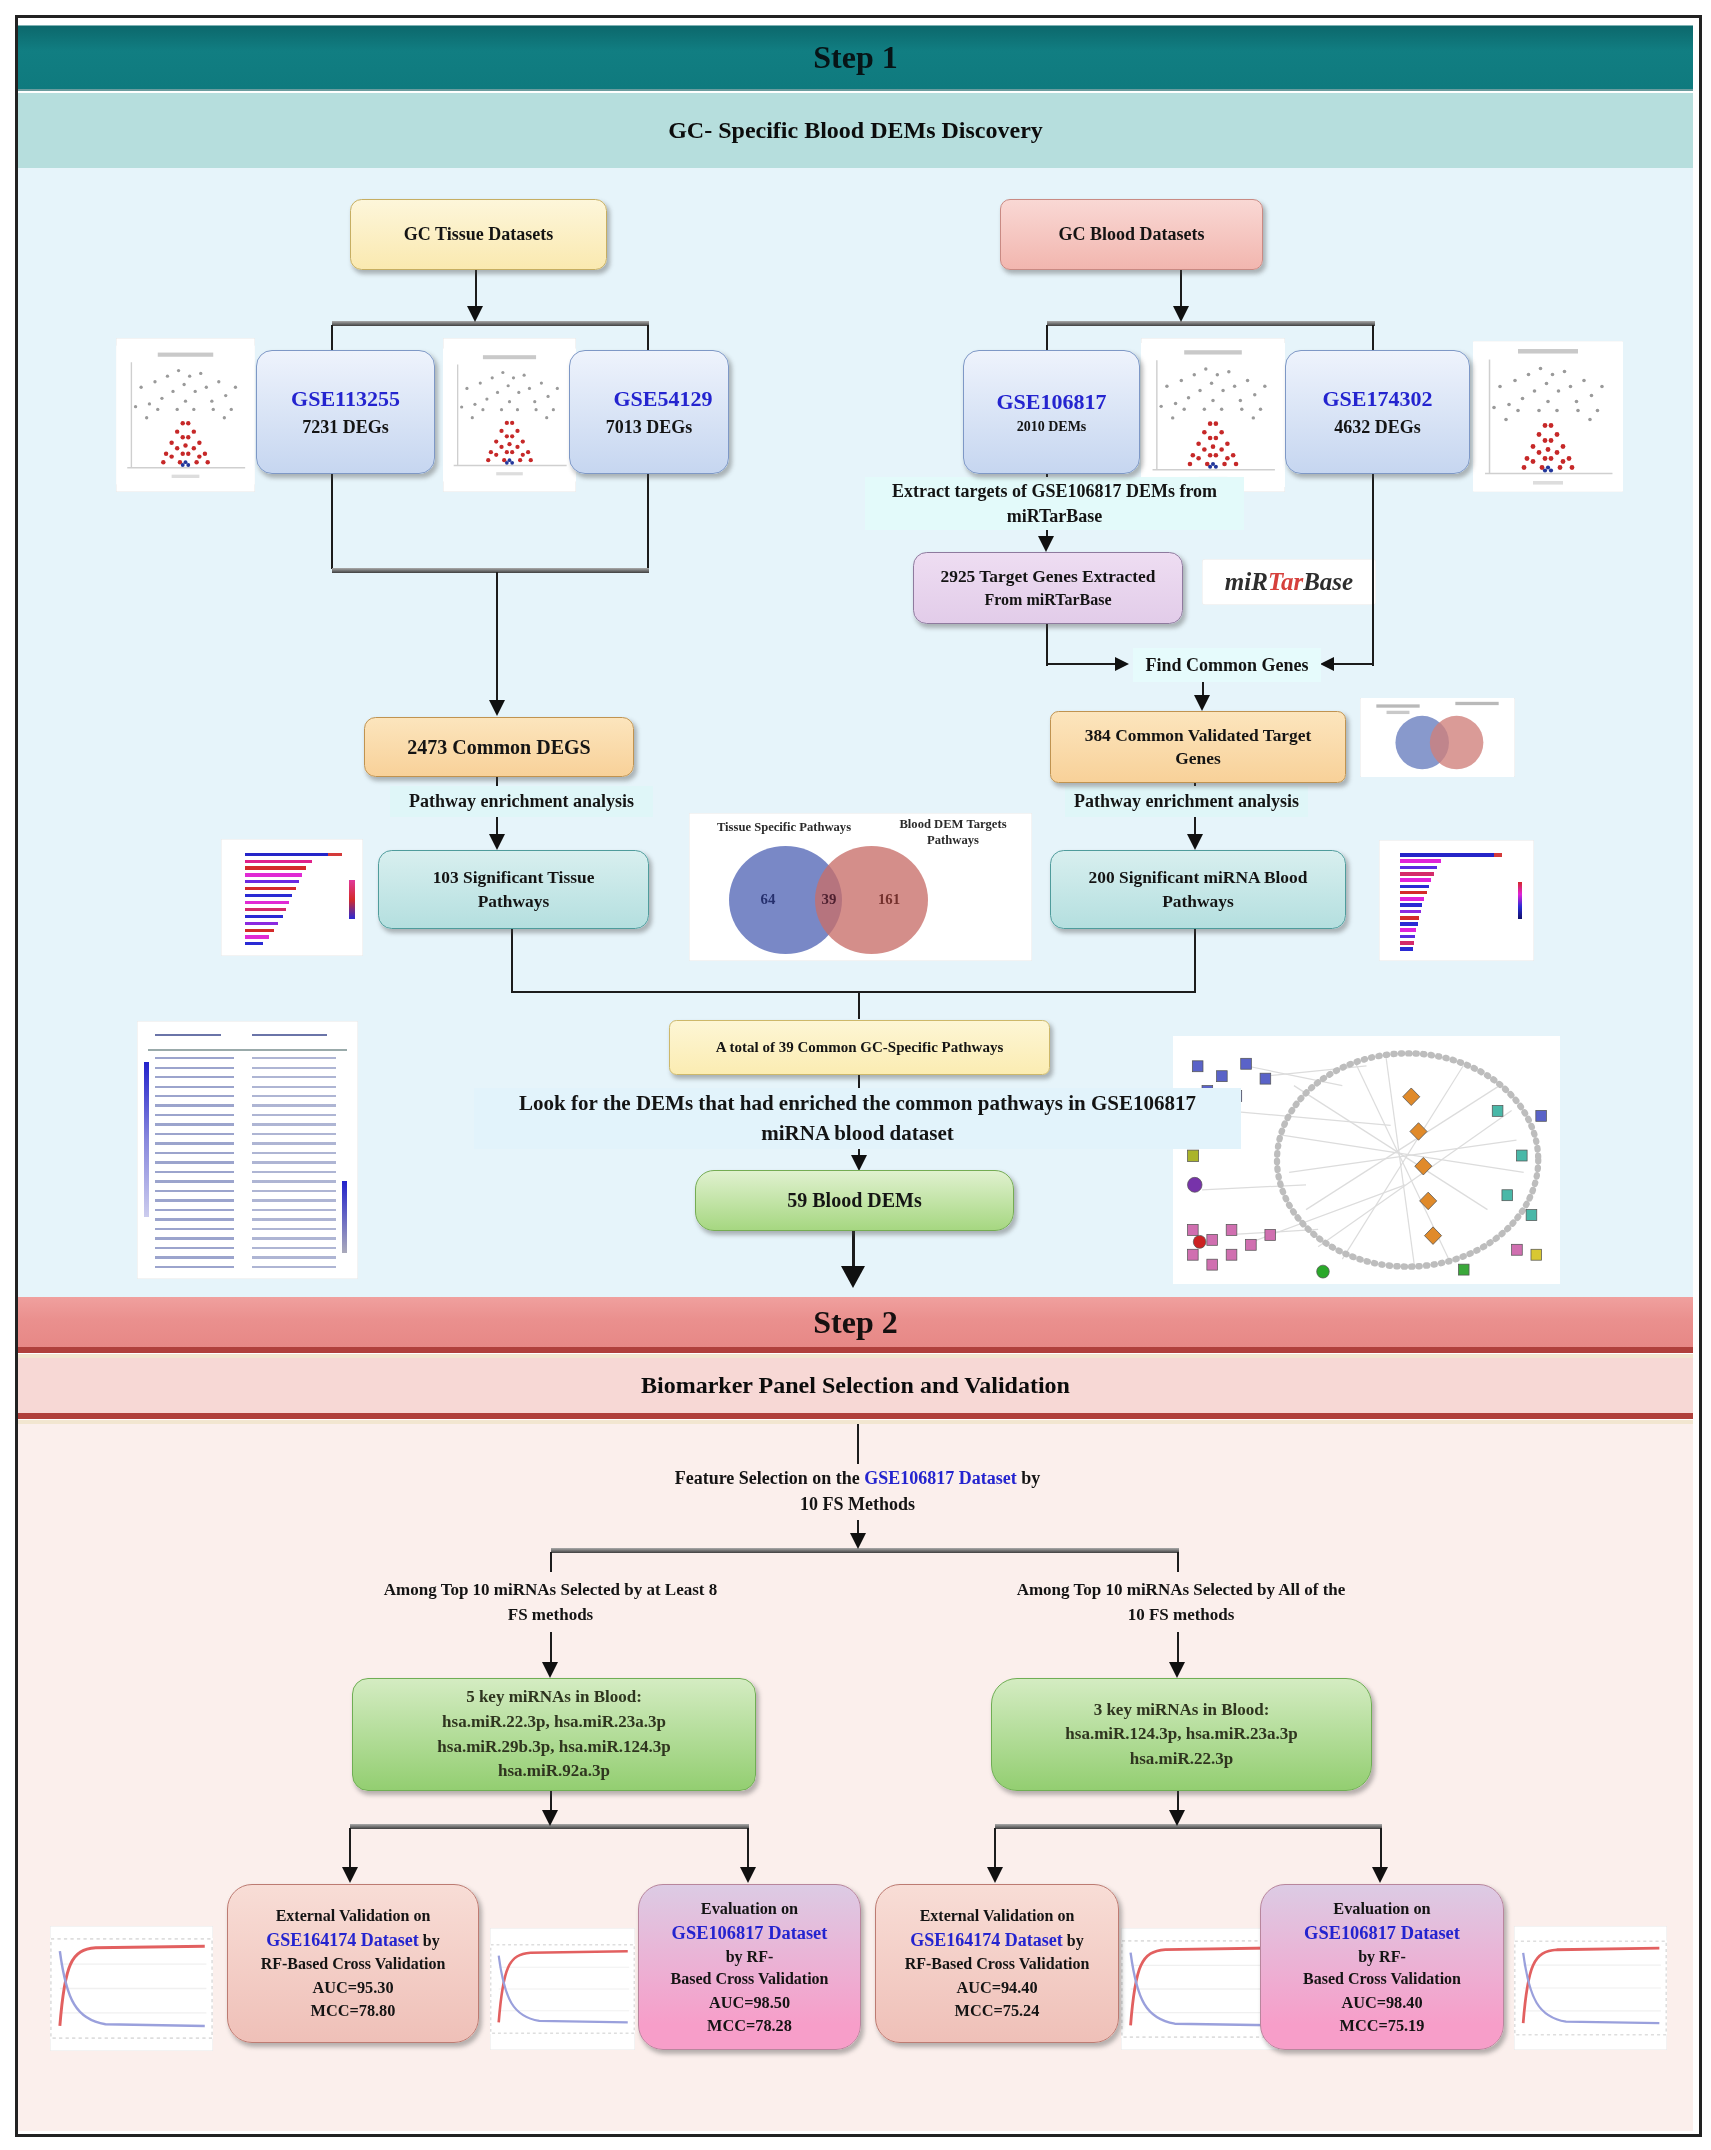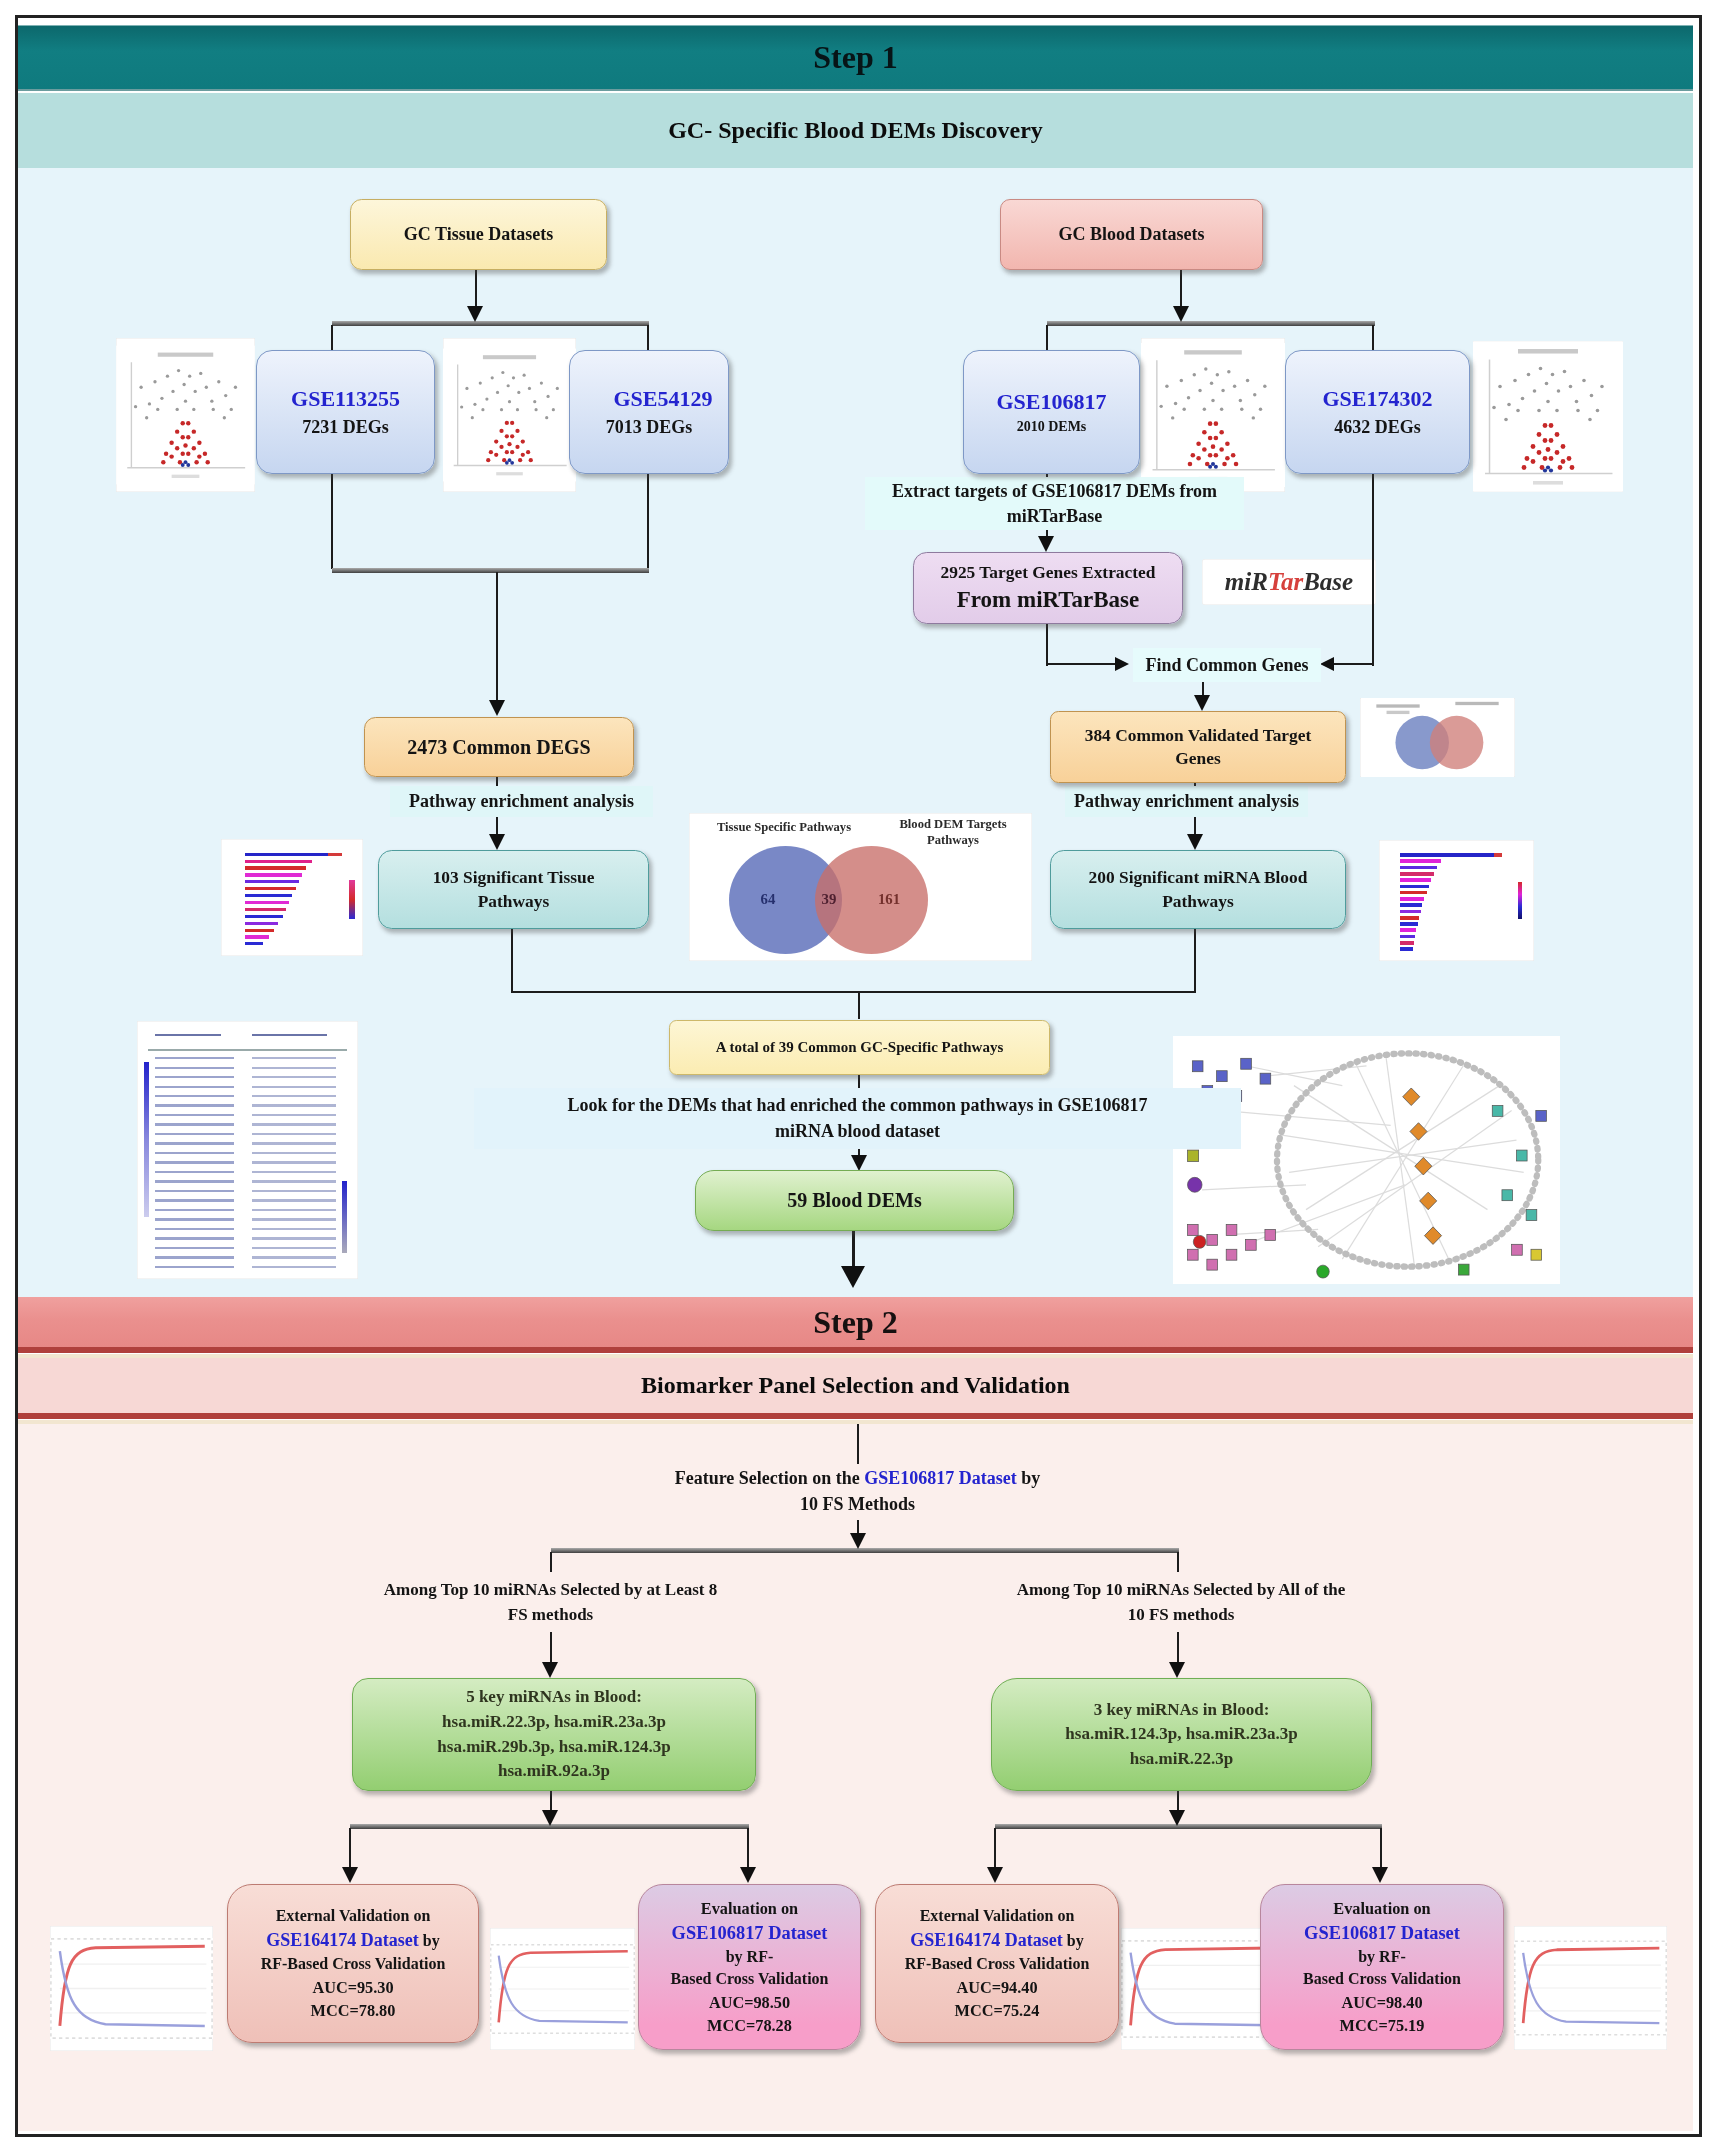--- a/index.html
+++ b/index.html
@@ -193,21 +193,21 @@
 
 <div class="vl" style="left:1046px;top:473px;height:6.3px;"></div>
 <div class="strip" style="left:865px;top:477px;width:379px;height:53px;background:#e3fafa;font-size:18px;line-height:1.35;">
   <div>Extract targets of GSE106817 DEMs from</div>
   <div>miRTarBase</div>
 </div>
 <div class="vl" style="left:1046px;top:530px;height:7.4px;"></div>
 <div class="ahd" style="left:1038px;top:536px;"></div>
 <div class="bx" style="left:913px;top:552px;width:268px;height:70px;border-radius:13.7px;background:linear-gradient(#eeddf2,#e2cce9);border:1.6px solid #8e7a9e;line-height:1.35;">
   <div style="font-size:17.4px;">2925 Target Genes Extracted</div>
-  <div style="font-size:23px;">From miRTarBase</div>
+  <div style="font-size:16px;">From miRTarBase</div>
 </div>
 <div class="panel" style="left:1202px;top:559px;width:174px;height:46px;display:flex;align-items:center;justify-content:center;border-radius:3.2px;">
   <span class="t" style="font-style:italic;font-size:25px;">
     <span style="color:#2e2e2e;">miR</span><span style="color:#d6403c;">Tar</span><span style="color:#2e2e2e;">Base</span>
   </span>
 </div>
 
 <div class="vl" style="left:1046px;top:622px;height:44px;"></div>
 <div class="hl" style="left:1047px;top:663px;width:69px;"></div>
 <div class="ahr" style="left:1115px;top:657px;"></div>
@@ -314,21 +314,21 @@
 
 <div class="vl" style="left:511px;top:926px;height:67px;"></div>
 <div class="vl" style="left:1194px;top:926px;height:67px;"></div>
 <div class="hl" style="left:511px;top:991px;width:685px;"></div>
 <div class="vl" style="left:858px;top:993px;height:26px;"></div>
 <div class="bx" style="left:669px;top:1020px;width:379px;height:53px;border-radius:7.4px;background:linear-gradient(#fdf6d5,#fbecb2);border:1.6px solid #cdb86a;">
   <div style="font-size:15px;">A total of 39 Common GC-Specific Pathways</div>
 </div>
 
 <div class="vl" style="left:858px;top:1072px;height:16px;"></div>
-<div class="strip" style="left:474px;top:1088px;width:767px;height:61px;background:#e2f3fb;font-size:18px;line-height:1.4;">
+<div class="strip" style="left:474px;top:1088px;width:767px;height:61px;background:#e2f3fb;font-size:21px;line-height:1.4;">
   <div>Look for the DEMs that had enriched the common pathways in GSE106817</div>
   <div>miRNA blood dataset</div>
 </div>
 <div class="vl" style="left:858px;top:1149px;height:6.3px;"></div>
 <div class="ahd" style="left:851px;top:1155px;"></div>
 
 <div class="bx" style="left:695px;top:1170px;width:317px;height:59px;border-radius:19px;background:linear-gradient(#e0f1cf,#a6d781);border:1.6px solid #75ac53;">
   <div style="font-size:20px;">59 Blood DEMs</div>
 </div>
 <div class="vl" style="left:852px;top:1229px;width:3.2px;height:38px;"></div>

